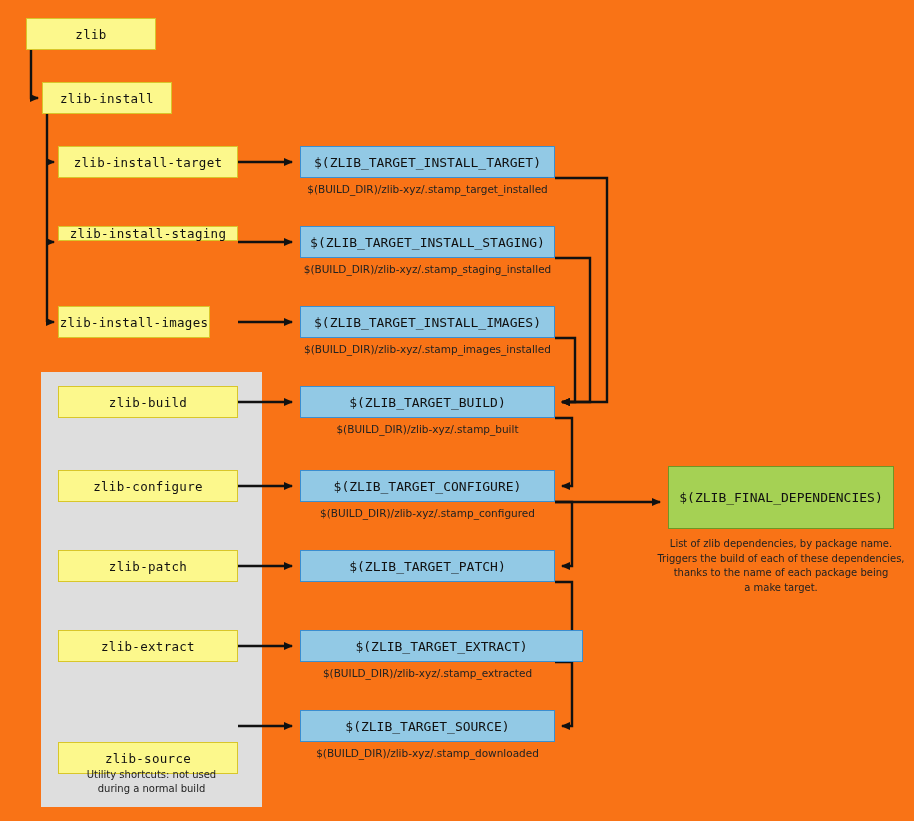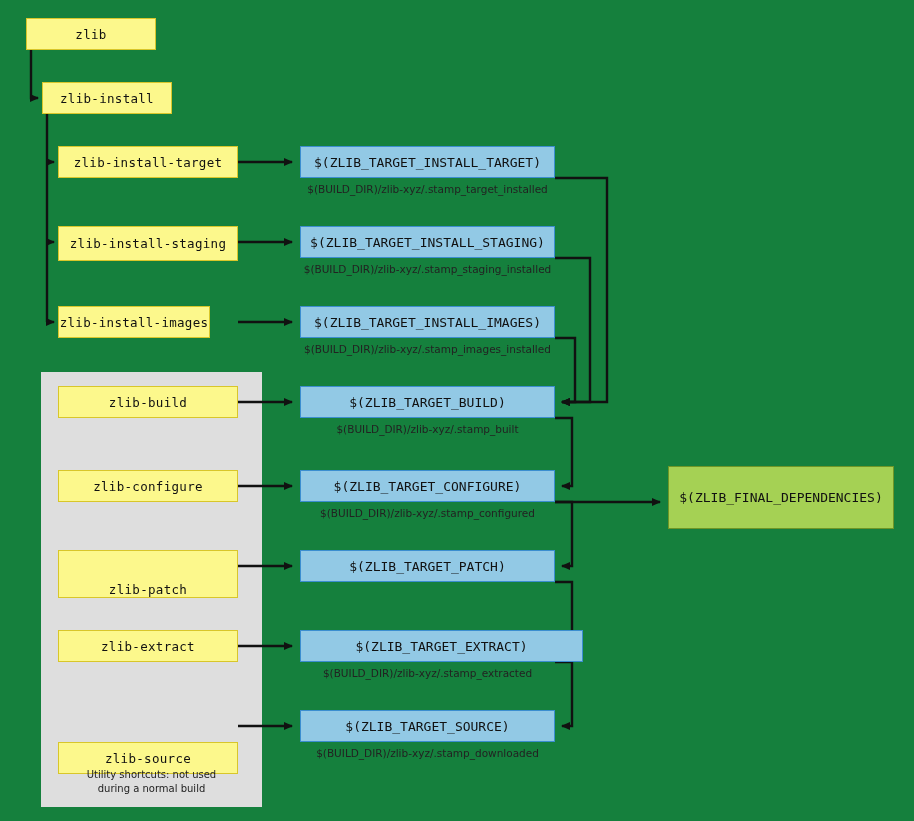--- a/index.html
+++ b/index.html
@@ -7,21 +7,21 @@
     padding: 0;
     background: #ffffff;
   }
   body {
     font-family: "DejaVu Sans", sans-serif;
   }
   #canvas {
     position: relative;
     width: 914px;
     height: 821px;
-    background: #15803d;
+    background: #f97316;
     overflow: hidden;
     text-decoration: underline;
   }
   #edges {
     position: absolute;
     left: 0;
     top: 0;
     width: 914px;
     height: 821px;
     pointer-events: none;
@@ -135,37 +135,37 @@
   </div>
 
   <div class="node node-yellow" style="left:58px; top:146px; width:180px; height:32px;">
     <span>zlib-install-target</span>
   </div>
 
   <div class="node node-yellow" style="left:42px; top:82px; width:130px; height:32px;">
     <span>zlib-install</span>
   </div>
 
-  <div class="node node-yellow" style="left:58px; top:226px; width:180px; height:35px;">
+  <div class="node node-yellow" style="left:58px; top:226px; width:180px; height:15px;">
     <span>zlib-install-staging</span>
   </div>
 
   <div class="node node-yellow" style="left:58px; top:306px; width:152px; height:32px;">
     <span>zlib-install-images</span>
   </div>
 
   <div class="node node-yellow" style="left:58px; top:470px; width:180px; height:32px;">
     <span>zlib-configure</span>
   </div>
 
   <div class="node node-yellow" style="left:58px; top:386px; width:180px; height:32px;">
     <span>zlib-build</span>
   </div>
 
-  <div class="node node-yellow" style="left:58px; top:550px; width:180px; height:48px;align-items:flex-end;">
+  <div class="node node-yellow" style="left:58px; top:550px; width:180px; height:32px;">
     <span>zlib-patch</span>
   </div>
 
   <div class="node node-yellow" style="left:58px; top:630px; width:180px; height:32px;">
     <span>zlib-extract</span>
   </div>
 
   <div class="node node-yellow" style="left:58px; top:710px; width:180px; height:32px;margin-top:32px;">
     <span>zlib-source</span>
   </div>
@@ -206,19 +206,25 @@
 
   <div class="node node-blue" style="left:300px; top:710px; width:255px; height:32px;">
     <span>$(ZLIB_TARGET_SOURCE)</span>
   </div>
   <div class="caption" style="left:295px; top:746px; width:265px;">$(BUILD_DIR)/zlib-xyz/.stamp_downloaded</div>
 
   <div class="node node-green" style="left:668px; top:466px; width:226px; height:63px;">
     <span>$(ZLIB_FINAL_DEPENDENCIES)</span>
   </div>
 
+  <div class="green-note" style="left:650px; top:537px; width:262px;">
+    <div>List of zlib dependencies, by package name.</div>
+    <div>Triggers the build of each of these dependencies,</div>
+    <div>thanks to the name of each package being</div>
+    <div>a make target.</div>
+  </div>
 
   <div class="panel-note" style="left:41px; top:768px; width:221px;">
     <div>Utility shortcuts: not used</div>
     <div>during a normal build</div>
   </div>
 
 </div>
 
 </body></html>

